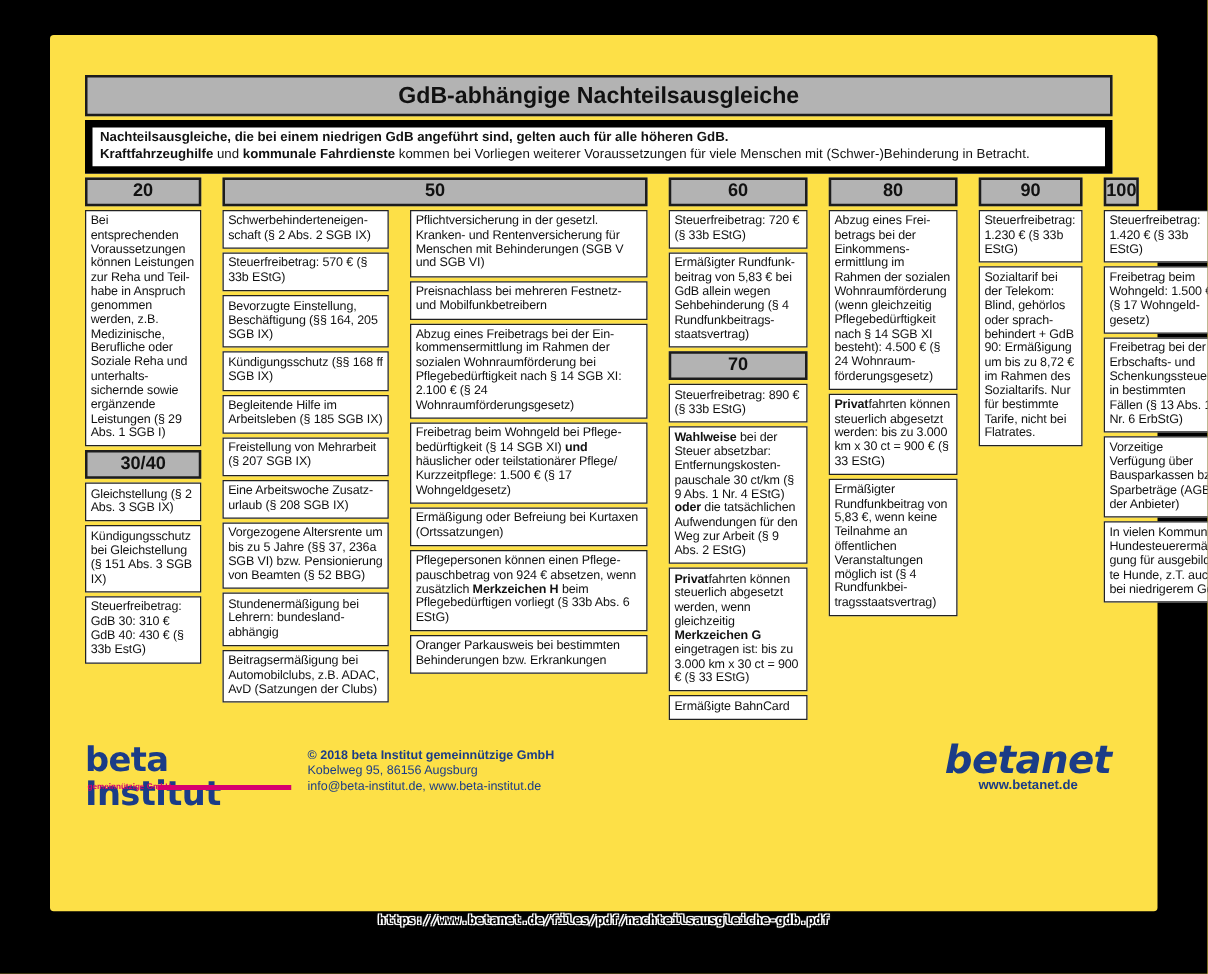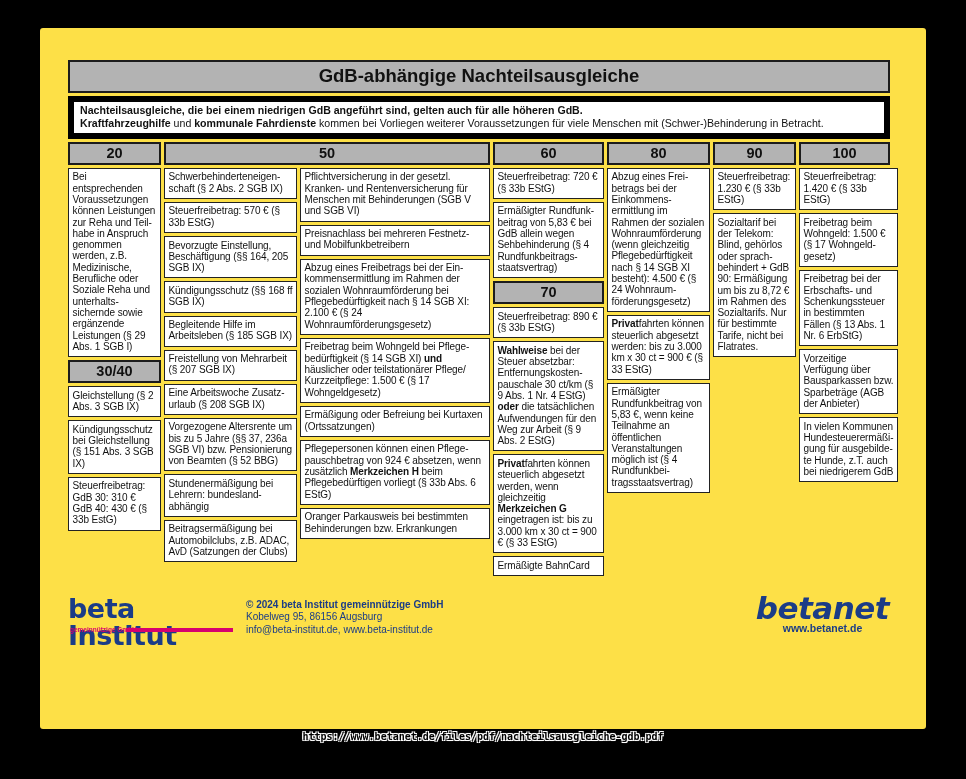--- a/index.html
+++ b/index.html
@@ -17,21 +17,21 @@
   .title-bar{
     box-sizing:border-box;width:100%;border:2px solid #1c1c1c;background:#b3b3b3;
     text-align:center;font-weight:bold;font-size:18.5px;padding:3px 0 4px 0;color:#111;
   }
   .note-box{
     box-sizing:border-box;width:100%;border:6px solid #000000;background:#fff;
     margin-top:3px;padding:2px 6px 3px 6px;font-size:10.6px;line-height:1.22;color:#111;
   }
   .note-line1{font-weight:bold;}
   .grid{
-    display:grid;gap:3px;margin-top:3px;
+    display:grid;gap:17px;margin-top:3px;
     grid-template-columns:93px 133px 190px 111px 103px 83px 1fr;
   }
   .hdr-cell,.sub-hdr{
     box-sizing:border-box;border:2px solid #1c1c1c;background:#b3b3b3;
     text-align:center;font-weight:bold;font-size:14.5px;color:#111;
     padding:1px 0 2px 0;
   }
   .col{display:flex;flex-direction:column;gap:3px;}
   .cell{
     box-sizing:border-box;border:1.4px solid #222;background:#fff;
@@ -131,21 +131,21 @@
       </div>
   </div>
 
   <div class="footer">
     <div class="beta-logo">
       <div class="beta-logo-text">beta Institut</div>
       <div class="beta-logo-sub">gemeinnützige GmbH</div>
       <div class="beta-logo-rule"></div>
     </div>
     <div class="copyright">
-      <div class="c1">© 2024 beta Institut gemeinnützige GmbH</div>
+      <div class="c1">© 2018 beta Institut gemeinnützige GmbH</div>
       <div class="c2">Kobelweg 95, 86156 Augsburg</div>
       <div class="c3">info@beta-institut.de, www.beta-institut.de</div>
     </div>
     <div class="betanet-logo">
       <div class="betanet-text">betanet</div>
       <div class="betanet-url">www.betanet.de</div>
     </div>
   </div>
 </div>
 

